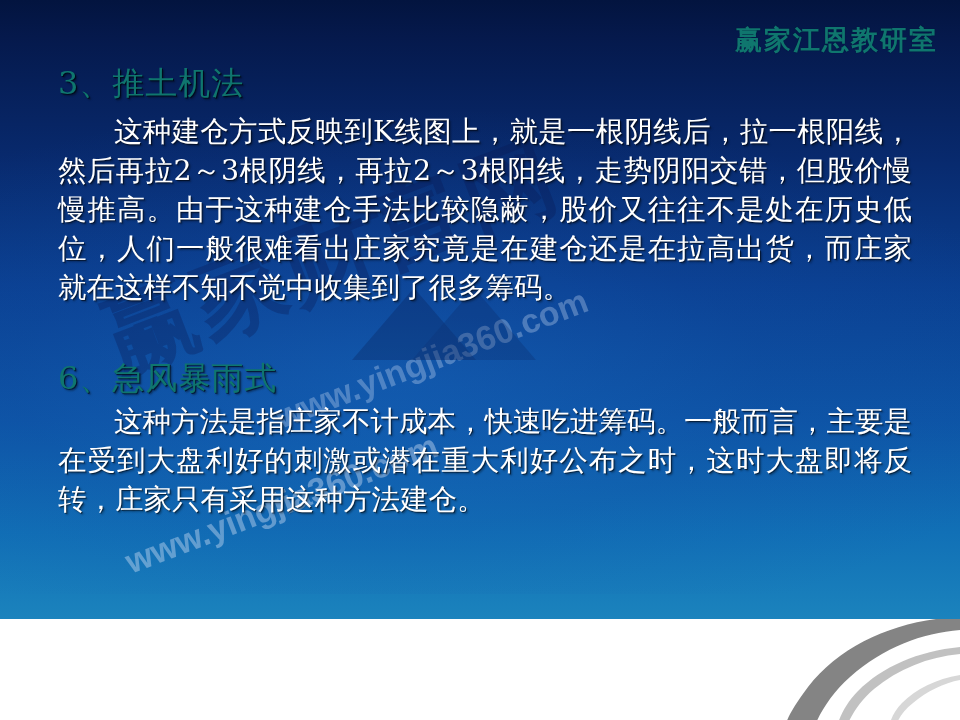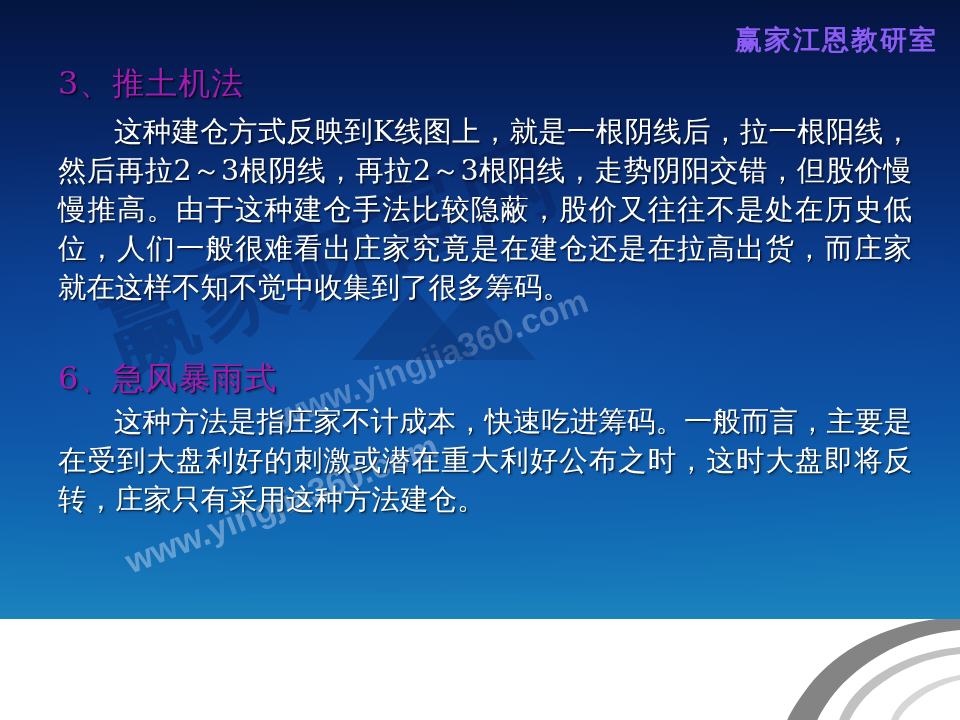--- a/index.html
+++ b/index.html
@@ -119,39 +119,39 @@
     pointer-events: none;
   }
 
   
   .header-title {
     position: absolute;
     right: 22px;
     top: 22px;
     font-size: 27px;
     font-weight: bold;
-    color: #8b5cf6;
+    color: #0f766e;
     letter-spacing: 2px;
     white-space: nowrap;
     font-family: "DejaVu Sans", sans-serif;
     text-shadow: 0 0 1px rgba(0,0,0,0.35);
   }
 
   
   .content {
     position: absolute;
     left: 0; top: 0;
     width: 960px;
     height: 619px;
   }
   .heading {
     position: absolute;
     left: 58px;
     font-size: 32px;
-    color: #a21caf;
+    color: #0f766e;
     white-space: nowrap;
     font-family: "DejaVu Serif", serif;
     text-shadow: 1px 1px 0 rgba(0,0,0,0.55), 2px 2px 2px rgba(0,0,0,0.4);
     letter-spacing: 1px;
   }
   #heading3 { top: 62px; }
   #heading4 { top: 357px; }
 
   .para {
     position: absolute;

